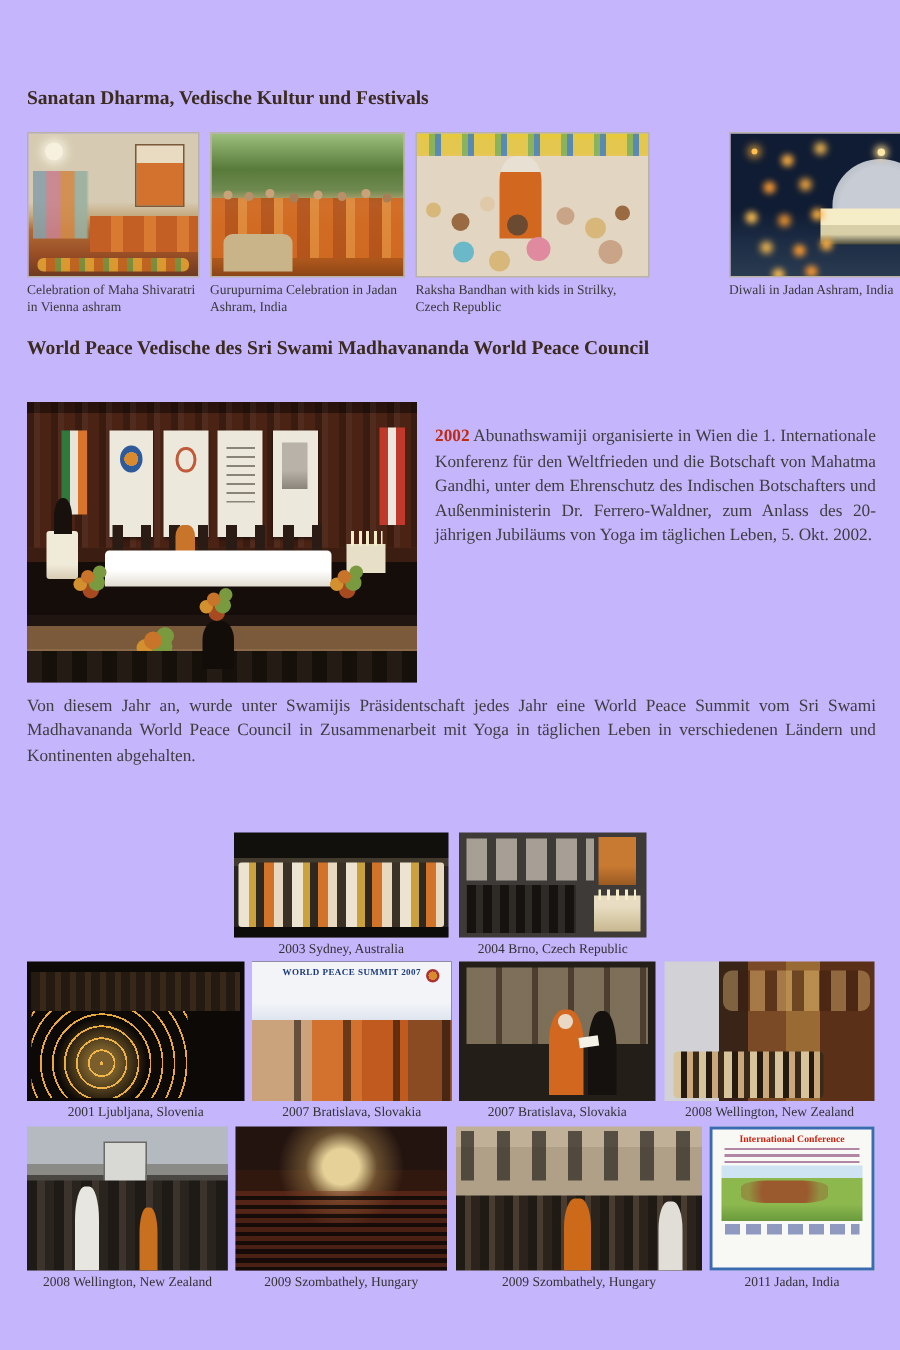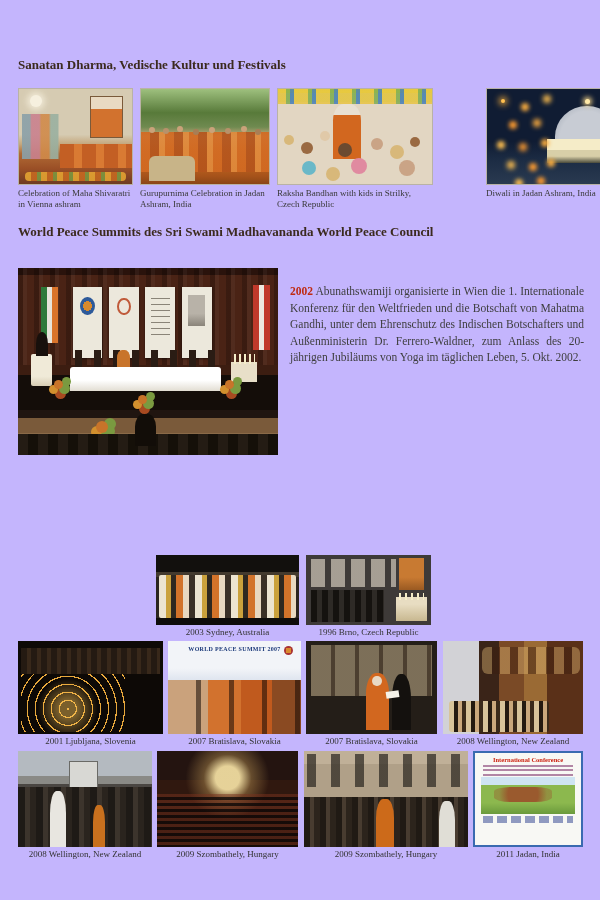--- a/index.html
+++ b/index.html
@@ -160,21 +160,21 @@
   <div class="pcell" style="left:442px;width:141px;padding-left:44px;">
     <div class="pimg p4">
       <div class="abs p4-dome"></div>
       <div class="abs p4-finial"></div>
       <div class="abs p4-bldg"></div>
       <div class="abs p4-tree"></div>
     </div>
     <div class="pcap">Diwali in Jadan Ashram, India</div>
   </div>
 
-  <h1 class="abs h2pos">World Peace Summits des Sri Swami Madhavananda World Peace Council</h1>
+  <h1 class="abs h2pos">World Peace Vedische des Sri Swami Madhavananda World Peace Council</h1>
 
   <div class="abs cphoto">
     <div class="abs c-folds"></div>
     <div class="abs c-flagin"></div>
     <div class="abs c-banner cb1"></div>
     <div class="abs c-banner cb2"></div>
     <div class="abs c-banner cb3"></div>
     <div class="abs c-banner cb4"></div>
     <div class="abs c-flagat"></div>
     <div class="abs c-people"></div>
@@ -186,36 +186,37 @@
     <div class="abs c-fl cf1"></div>
     <div class="abs c-fl cf2"></div>
     <div class="abs c-fl cf3"></div>
     <div class="abs c-fl cf4"></div>
     <div class="abs c-aud"></div>
     <div class="abs c-photog"></div>
   </div>
 
   <p class="abs ctext" style="margin:0;"><span class="red">2002</span> <span>Abunathswamiji organisierte in Wien die 1. Internationale Konferenz für den Weltfrieden und die Botschaft von Mahatma Gandhi, unter dem Ehrenschutz des Indischen Botschafters und Außenministerin Dr. Ferrero-Waldner, zum Anlass des 20-jährigen Jubiläums von Yoga im täglichen Leben, 5. Okt. 2002.</span></p>
 
+  <p class="abs para2">Von diesem Jahr an, wurde unter Swamijis Präsidentschaft jedes Jahr eine World Peace Summit vom Sri Swami Madhavananda World Peace Council in Zusammenarbeit mit Yoga in täglichen Leben in verschiedenen Ländern und Kontinenten abgehalten.</p>
 
   <div class="gcell r1" style="left:156px;width:143px;top:555px;">
     <div class="gimg g2">
       <div class="abs g2-figs"></div>
       <div class="abs g2-floor"></div>
     </div>
     <div class="gcap">2003 Sydney, Australia</div>
   </div>
   <div class="gcell r1" style="left:306px;width:125px;top:555px;">
     <div class="gimg g3">
       <div class="abs g3-posters"></div>
       <div class="abs g3-orange"></div>
       <div class="abs g3-figs"></div>
       <div class="abs g3-table"></div>
     </div>
-    <div class="gcap">1996 Brno, Czech Republic</div>
+    <div class="gcap">2004 Brno, Czech Republic</div>
   </div>
 
   <div class="gcell r2" style="left:18px;width:145px;top:641px;">
     <div class="gimg g5">
       <div class="abs g5-row"></div>
       <div class="abs g5-spiral"></div>
     </div>
     <div class="gcap">2001 Ljubljana, Slovenia</div>
   </div>
   <div class="gcell r2" style="left:168px;width:133px;top:641px;">

